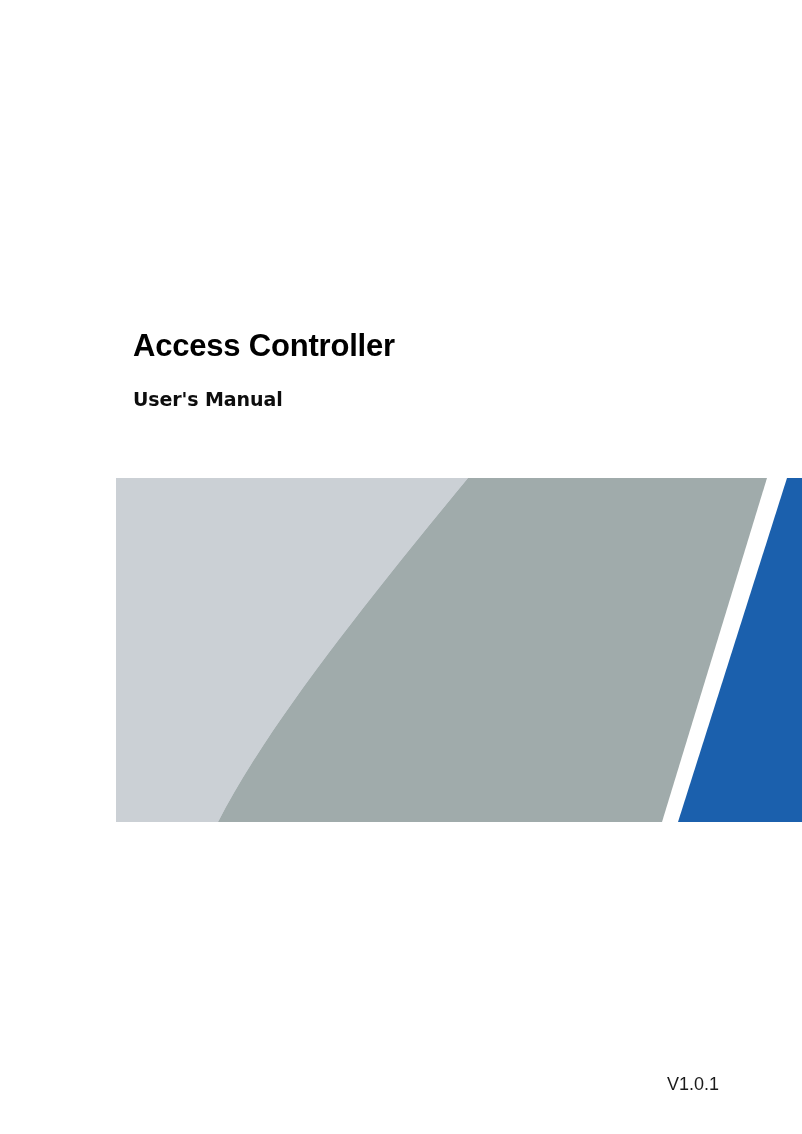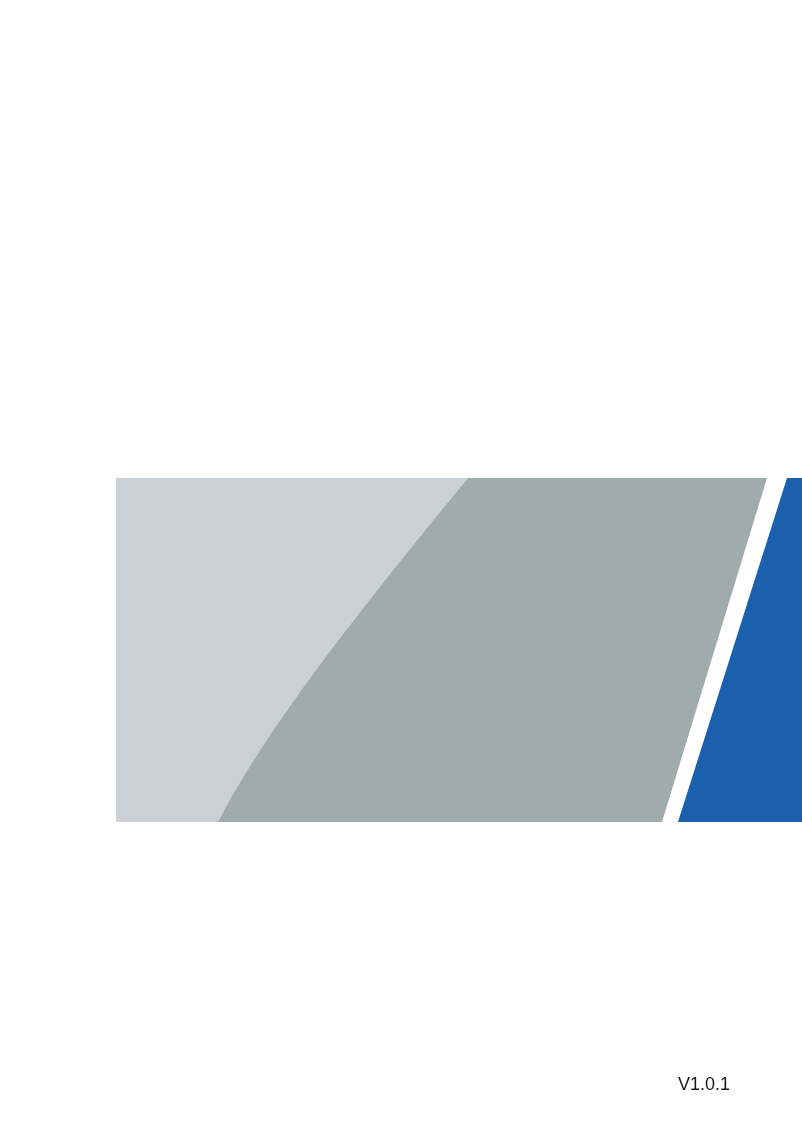--- a/index.html
+++ b/index.html
@@ -64,28 +64,31 @@
     position: absolute;
     left: 0;
     top: 1073px;
     width: 719px;
     text-align: right;
     font-family: "Liberation Sans", sans-serif;
     font-weight: normal;
     font-size: 18px;
     line-height: 22px;
     color: #1a1a1a;
-    padding-left: 11px;
   }
 </style>
 </head>
 <body>
 
 <div class="page">
 
+  <div class="title-block">
+    <h1 class="doc-title">Access Controller</h1>
+    <h2 class="doc-subtitle">User's Manual</h2>
+  </div>
 
   <div class="cover-graphic">
     <svg viewBox="0 0 686 344" preserveAspectRatio="none">
       <defs>
         <clipPath id="bannerClip">
           <rect x="0" y="0" width="686" height="344"></rect>
         </clipPath>
       </defs>
 
       <g clip-path="url(#bannerClip)">

